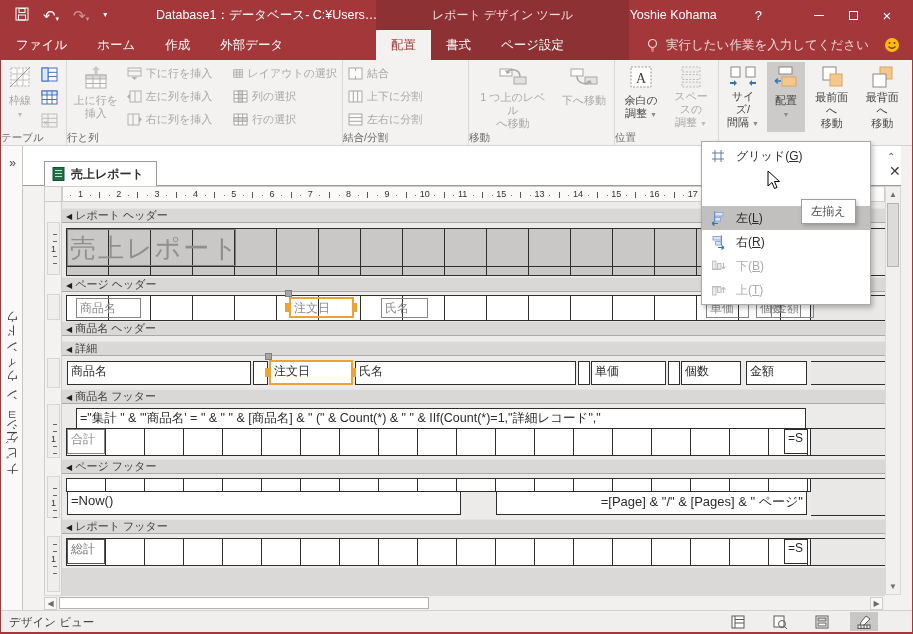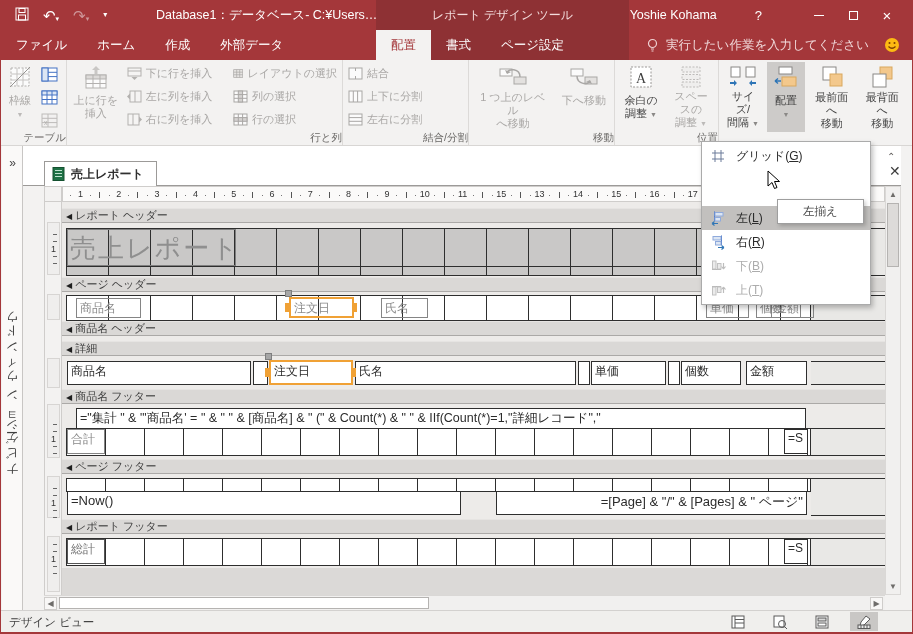--- a/index.html
+++ b/index.html
@@ -29,21 +29,21 @@
   .rtab { position:relative; padding:0 15px; line-height:30px; font-size:12.5px; color:#fff; white-space:nowrap; }
   .rtab.active { background:#F3F2F1; color:#A4373A; }
   .ctx-tabs { position:absolute; left:375px; top:0; height:30px; display:flex; }
   .tellme { position:absolute; left:645px; top:0; height:30px; display:flex; align-items:center; gap:7px; color:#F0D8D9; font-size:12.5px; white-space:nowrap; }
   .smiley { position:absolute; right:12px; top:7px; }
 
   
   .ribbon { position:absolute; left:0; top:60px; width:100%; height:86px; background:#F3F2F1; border-bottom:1px solid #D8D6D4; display:flex; }
   .rgroup { position:relative; height:100%; padding:2px 3px 14px 3px; border-right:1px solid #DCDAD8; }
   .gbody { display:flex; gap:3px; height:70px; }
-  .glabel2 { position:absolute; bottom:0; left:0; right:0; text-align:right; font-size:10.5px; color:#6A6866; white-space:nowrap; }
+  .glabel2 { position:absolute; bottom:0; left:0; right:12px; text-align:left; font-size:10.5px; color:#6A6866; white-space:nowrap; }
   .bigbtn { display:flex; flex-direction:column; align-items:center; font-size:11px; line-height:13px; color:#444; text-align:center; padding:2px 3px; }
   .bigbtn .bicon { height:30px; display:flex; align-items:flex-start; justify-content:center; }
   .bigbtn.disabled { color:#A9A7A5; }
   .bigbtn.pressed { background:#CDCBC9; }
   .darr { font-size:7px; color:#8A8886; margin-top:1px; }
   .bigbtn.disabled .darr { color:#BCBAB8; }
   .minicol { display:flex; flex-direction:column; gap:3px; padding-top:2px; }
   .iconbtn { width:20px; height:20px; display:flex; align-items:center; justify-content:center; }
   .smallcol { display:flex; flex-direction:column; }
   .smallbtn { display:flex; align-items:center; gap:4px; height:23px; font-size:11px; color:#A9A7A5; white-space:nowrap; padding:0 2px; }
@@ -98,21 +98,21 @@
   .viewbtns { position:absolute; right:34px; top:1px; display:flex; gap:14px; }
   .viewbtn { width:28px; height:19px; display:flex; align-items:center; justify-content:center; }
   .viewbtn.active { background:#C9C7C5; }
 
   
   .menu { position:absolute; left:700px; top:141px; width:170px; background:#FFFFFF; border:1px solid #ABABAB; box-shadow:2px 3px 5px rgba(0,0,0,0.25); z-index:50; padding:2px 0; }
   .menu-item { height:24px; display:flex; align-items:center; gap:9px; padding-left:7px; font-size:12px; color:#2B2B2B; }
   .menu-item.hover { background:#C2C0BE;margin-top:38px; }
   .menu-item.disabled { color:#ACACAC; }
   .mi-icon { width:18px; display:flex; justify-content:center; }
-  .tooltip { position:absolute; left:776px; top:199px; background:#FFFFFF; border:1px solid #9E9E9E; box-shadow:2px 2px 4px rgba(0,0,0,0.2); font-size:11.5px; color:#4A4A4A; padding:4px 25px; z-index:55; white-space:nowrap; }
+  .tooltip { position:absolute; left:800px; top:199px; background:#FFFFFF; border:1px solid #9E9E9E; box-shadow:2px 2px 4px rgba(0,0,0,0.2); font-size:11.5px; color:#4A4A4A; padding:4px 9px; z-index:55; white-space:nowrap; }
   .cursor { position:absolute; left:766px; top:170px; z-index:60; }
 </style>
 </head>
 <body>
 
 <div class="window">
 
   <div class="titlebar">
     <div class="ctx-stripe-top"></div>
     <div class="ctx-title">レポート デザイン ツール</div>

